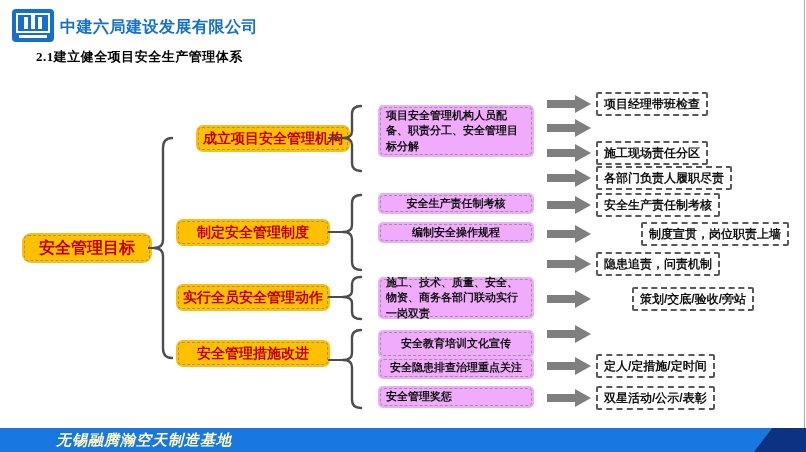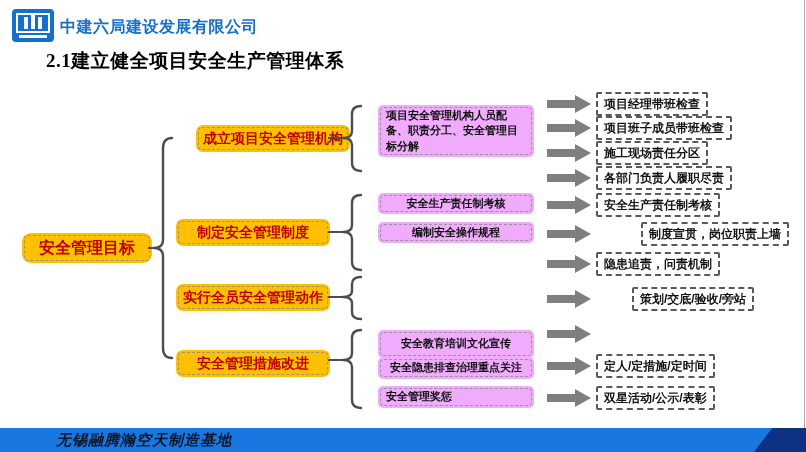--- a/index.html
+++ b/index.html
@@ -1,21 +1,21 @@
 <!DOCTYPE html>
 <html><head>
 <meta charset="utf-8">
 <style>
   html,body{margin:0;padding:0;background:#e8e8e8;font-family:"Liberation Sans","DejaVu Sans",sans-serif;}
   #slide{position:relative;width:806px;height:452px;background:#ffffff;overflow:hidden;}
 
   
   .company{position:absolute;left:60px;top:14px;height:26px;line-height:26px;
     font-size:16px;font-weight:bold;color:#1470C8;letter-spacing:.5px;}
-  .page-title{position:absolute;left:46px;top:48px;font-size:19px;font-weight:bold;color:#000;
+  .page-title{position:absolute;left:36px;top:48px;font-size:13px;font-weight:bold;color:#000;
     font-family:"Liberation Serif","DejaVu Serif",serif;letter-spacing:.5px;}
 
   
   .ybox{position:absolute;background:#FFC000;border-radius:7px;color:#C00000;font-weight:bold;
     display:flex;align-items:center;justify-content:center;text-align:center;}
   .ybox::after,.gbox::after{content:"";position:absolute;inset:2px;border:1px dashed rgba(140,140,140,.85);
     border-radius:4px;pointer-events:none;}
   .root-box{left:22px;top:233px;width:130px;height:30px;font-size:16px;border-radius:9px;}
   .cat-box{left:176px;top:0;width:154px;height:27px;font-size:14px;}
 
@@ -34,21 +34,21 @@
 
   .arrow{position:absolute;left:547px;width:44px;height:18px;}
   .arrow::before{content:"";position:absolute;left:0;top:5px;width:28px;height:8px;background:#7f7f7f;}
   .arrow::after{content:"";position:absolute;left:28px;top:0;width:0;height:0;
     border-left:16px solid #7f7f7f;border-top:9px solid transparent;border-bottom:9px solid transparent;}
 
   .edge-line{position:absolute;right:1px;top:0;width:1px;height:428px;background:#ababab;}
 
   
   .footer-bar{position:absolute;left:0;top:428px;width:806px;height:24px;background:#1877E0;}
-  .footer-text{position:absolute;left:56px;top:0;height:24px;line-height:24px;color:#0f172a;
+  .footer-text{position:absolute;left:56px;top:0;height:24px;line-height:24px;color:#fef9c3;
     font-weight:bold;font-style:italic;font-size:15px;letter-spacing:1px;}
   .footer-corner{position:absolute;right:0;top:0;width:52px;height:24px;background:#0D3283;
     clip-path:polygon(35% 0,100% 0,100% 100%,0 100%);}
 </style>
 </head>
 <body>
 
 <div id="slide">
 
   <svg style="position:absolute;left:12px;top:9px;" width="42" height="33" viewBox="0 0 42 33">
@@ -65,21 +65,21 @@
   <div class="ybox root-box">安全管理目标</div>
   <div class="hline" style="left:148px;top:247px;width:9px;"></div>
 
   <svg class="brace" style="left:152px;top:136px;" width="22" height="224" viewBox="0 0 22 224">
     <path d="M20,2 Q11,2 11,12 L11,104 Q11,112 2,112 Q11,112 11,120 L11,212 Q11,222 20,222"></path>
   </svg>
 
   <div class="ybox cat-box" style="top:125px;margin-left:20px;">成立项目安全管理机构</div>
   <div class="ybox cat-box" style="top:219px;">制定安全管理制度</div>
   <div class="ybox cat-box" style="top:284px;">实行全员安全管理动作</div>
-  <div class="ybox cat-box" style="top:350px;">安全管理措施改进</div>
+  <div class="ybox cat-box" style="top:340px;">安全管理措施改进</div>
 
   <div class="hline" style="left:328px;top:137px;width:16px;"></div>
   <div class="hline" style="left:328px;top:231px;width:16px;"></div>
   <div class="hline" style="left:328px;top:296px;width:16px;"></div>
   <div class="hline" style="left:328px;top:359px;width:16px;"></div>
 
   <svg class="brace" style="left:341px;top:104px;" width="22" height="69" viewBox="0 0 22 69">
     <path d="M20,2 Q11,2 11,10 L11,27 Q11,34 2,34 Q11,34 11,41 L11,59 Q11,67 20,67"></path>
   </svg>
   <svg class="brace" style="left:341px;top:193px;" width="22" height="79" viewBox="0 0 22 79">
@@ -88,38 +88,38 @@
   <svg class="brace" style="left:341px;top:275px;" width="22" height="46" viewBox="0 0 22 46">
     <path d="M20,2 Q11,2 11,9 L11,16 Q11,22 2,22 Q11,22 11,28 L11,37 Q11,44 20,44"></path>
   </svg>
   <svg class="brace" style="left:341px;top:328px;" width="22" height="82" viewBox="0 0 22 82">
     <path d="M20,2 Q11,2 11,10 L11,25 Q11,32 2,32 Q11,32 11,39 L11,72 Q11,80 20,80"></path>
   </svg>
 
   <div class="gbox" style="top:105px;height:52px;">项目安全管理机构人员配备、职责分工、安全管理目标分解</div>
   <div class="gbox center" style="top:193px;height:21px;">安全生产责任制考核</div>
   <div class="gbox center" style="top:222px;height:21px;">编制安全操作规程</div>
+  <div class="gbox" style="top:277px;height:42px;">施工、技术、质量、安全、物资、商务各部门联动实行一岗双责</div>
   <div class="gbox center" style="top:330px;height:28px;">安全教育培训文化宣传</div>
   <div class="gbox center" style="top:357px;height:22px;">安全隐患排查治理重点关注</div>
   <div class="gbox center" style="top:386px;height:22px;justify-content:flex-start;">安全管理奖惩</div>
 
   <div class="arrow" style="top:95px;"></div>
   <div class="arrow" style="top:119px;"></div>
   <div class="arrow" style="top:144px;"></div>
   <div class="arrow" style="top:169px;"></div>
   <div class="arrow" style="top:196px;"></div>
   <div class="arrow" style="top:225px;"></div>
   <div class="arrow" style="top:255px;"></div>
   <div class="arrow" style="top:290px;"></div>
   <div class="arrow" style="top:325px;"></div>
   <div class="arrow" style="top:357px;"></div>
   <div class="arrow" style="top:389px;"></div>
 
   <div class="obox" style="top:92px;font-family:Liberation Serif, serif;">项目经理带班检查</div>
-  <div class="obox" style="top:116px;">项目班子成员带班检查</div>
   <div class="obox" style="top:141px;">施工现场责任分区</div>
   <div class="obox" style="top:166px;">各部门负责人履职尽责</div>
   <div class="obox" style="top:193px;">安全生产责任制考核</div>
   <div class="obox" style="top:222px;margin-left:45px;">制度宣贯，岗位职责上墙</div>
   <div class="obox" style="top:252px;">隐患追责，问责机制</div>
   <div class="obox" style="top:287px;margin-left:36px;">策划/交底/验收/旁站</div>
   <div class="obox" style="top:354px;">定人/定措施/定时间</div>
   <div class="obox" style="top:386px;">双星活动/公示/表彰</div>
 
   <div class="edge-line"></div>

